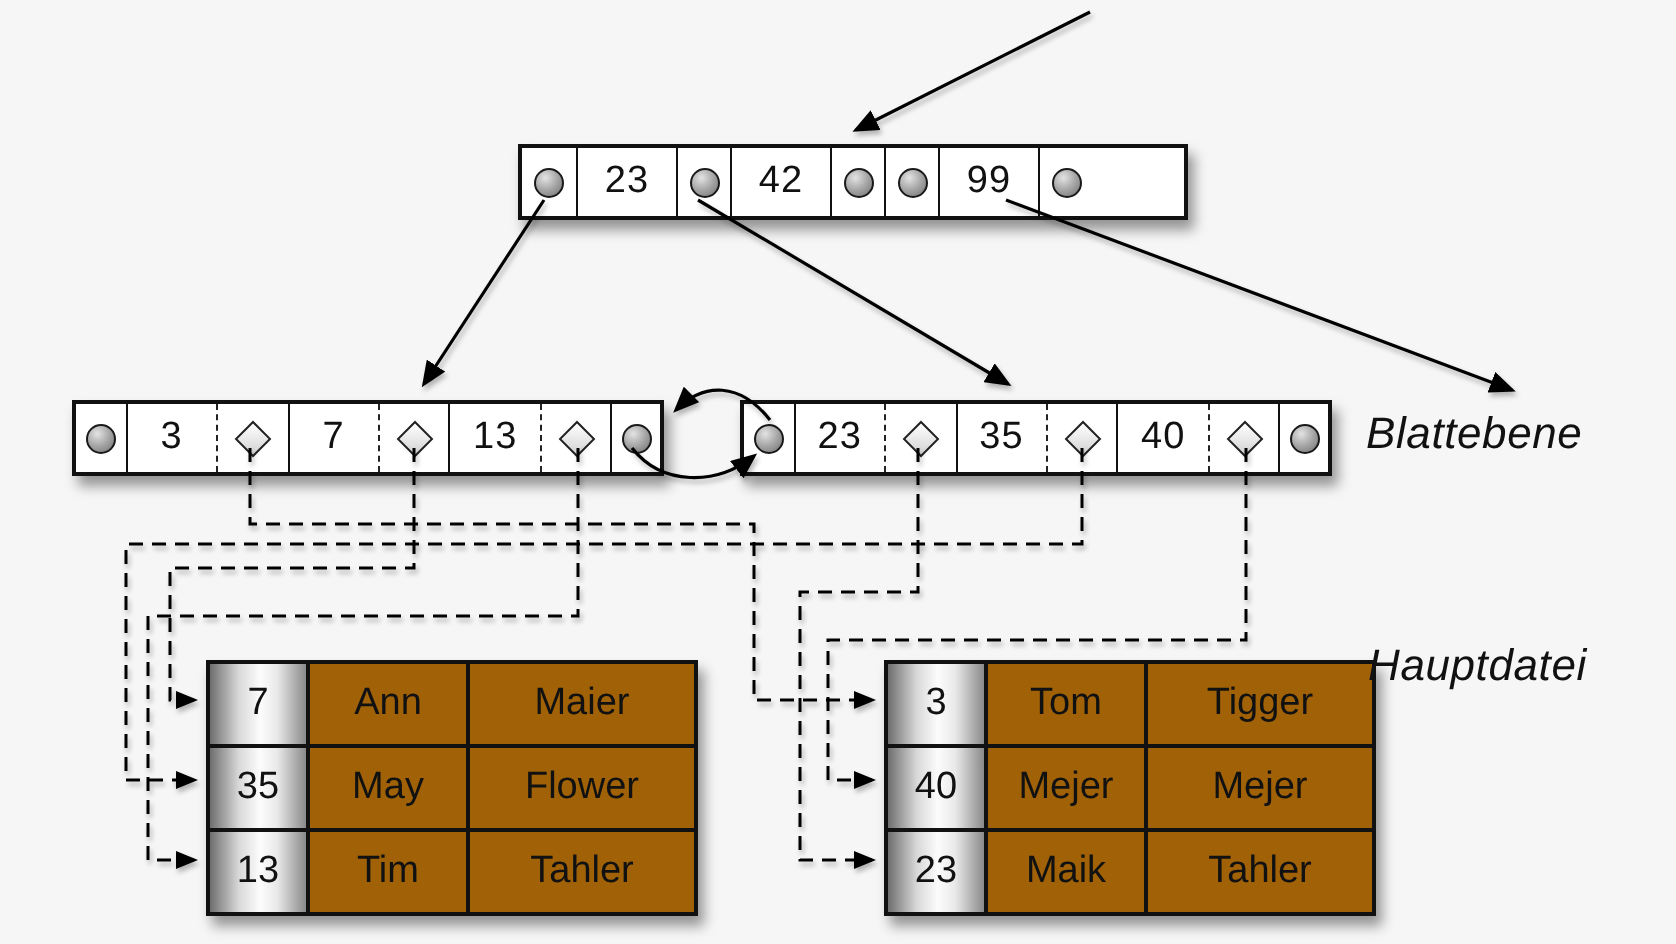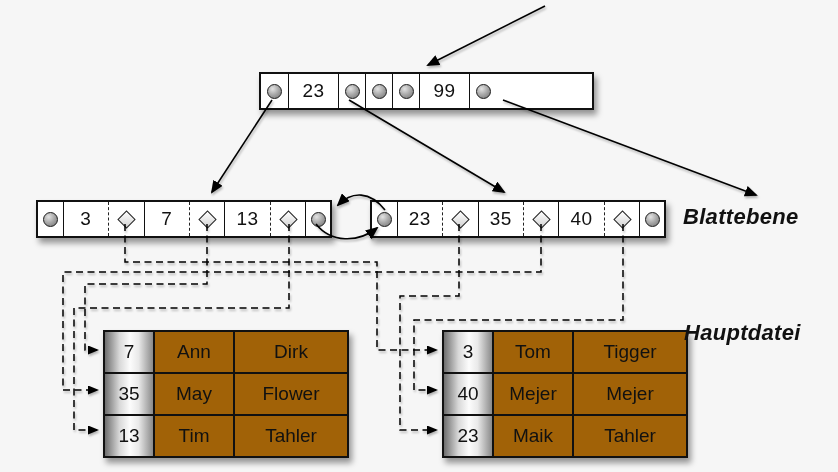--- a/index.html
+++ b/index.html
@@ -57,21 +57,21 @@
   }
   .rectable .key{
     background:linear-gradient(90deg,#6e6e6e 0%,#d8d8d8 30%,#fcfcfc 52%,#e9e9e9 70%,#8a8a8a 100%);
   }
   #table-left{left:103px;top:330px;}
   #table-right{left:442px;top:330px;}
 
   
   .side-label{
     position:absolute;font-style:italic;font-size:22px;letter-spacing:.3px;
-    white-space:nowrap;z-index:1;font-weight:bold;
+    white-space:nowrap;z-index:1;
   }
   #label-blattebene{left:683px;top:204px;}
   #label-hauptdatei{left:684px;top:320px;}
 
   
   svg.overlay{
     position:absolute;left:0;top:0;z-index:2;pointer-events:none;
     filter:drop-shadow(1.5px 2.5px 1.2px rgba(0,0,0,0.28));
   }
   svg .solid{fill:none;stroke:#000;stroke-width:1.6;}
@@ -85,20 +85,23 @@
   <div class="node root" id="root-node">
     <div class="cell ptr">
         <span class="circle"></span>
       </div>
     <div class="cell val">
         <span>23</span>
       </div>
     <div class="cell ptr">
         <span class="circle"></span>
       </div>
+    <div class="cell val">
+        <span>42</span>
+      </div>
     <div class="cell ptr">
         <span class="circle"></span>
       </div>
     <div class="cell ptr">
         <span class="circle"></span>
       </div>
     <div class="cell val">
         <span>99</span>
       </div>
     <div class="cell ptr">
@@ -156,21 +159,21 @@
         <span class="diamond"></span>
       </div>
     <div class="cell ptr">
         <span class="circle"></span>
       </div>
   </div>
 
   <div class="rectable" id="table-left">
     <div class="tcell key">7</div>
     <div class="tcell">Ann</div>
-    <div class="tcell">Dirk</div>
+    <div class="tcell">Maier</div>
     <div class="tcell key">35</div>
     <div class="tcell">May</div>
     <div class="tcell">Flower</div>
     <div class="tcell key">13</div>
     <div class="tcell">Tim</div>
     <div class="tcell">Tahler</div>
   </div>
 
   <div class="rectable" id="table-right">
     <div class="tcell key">3</div>

